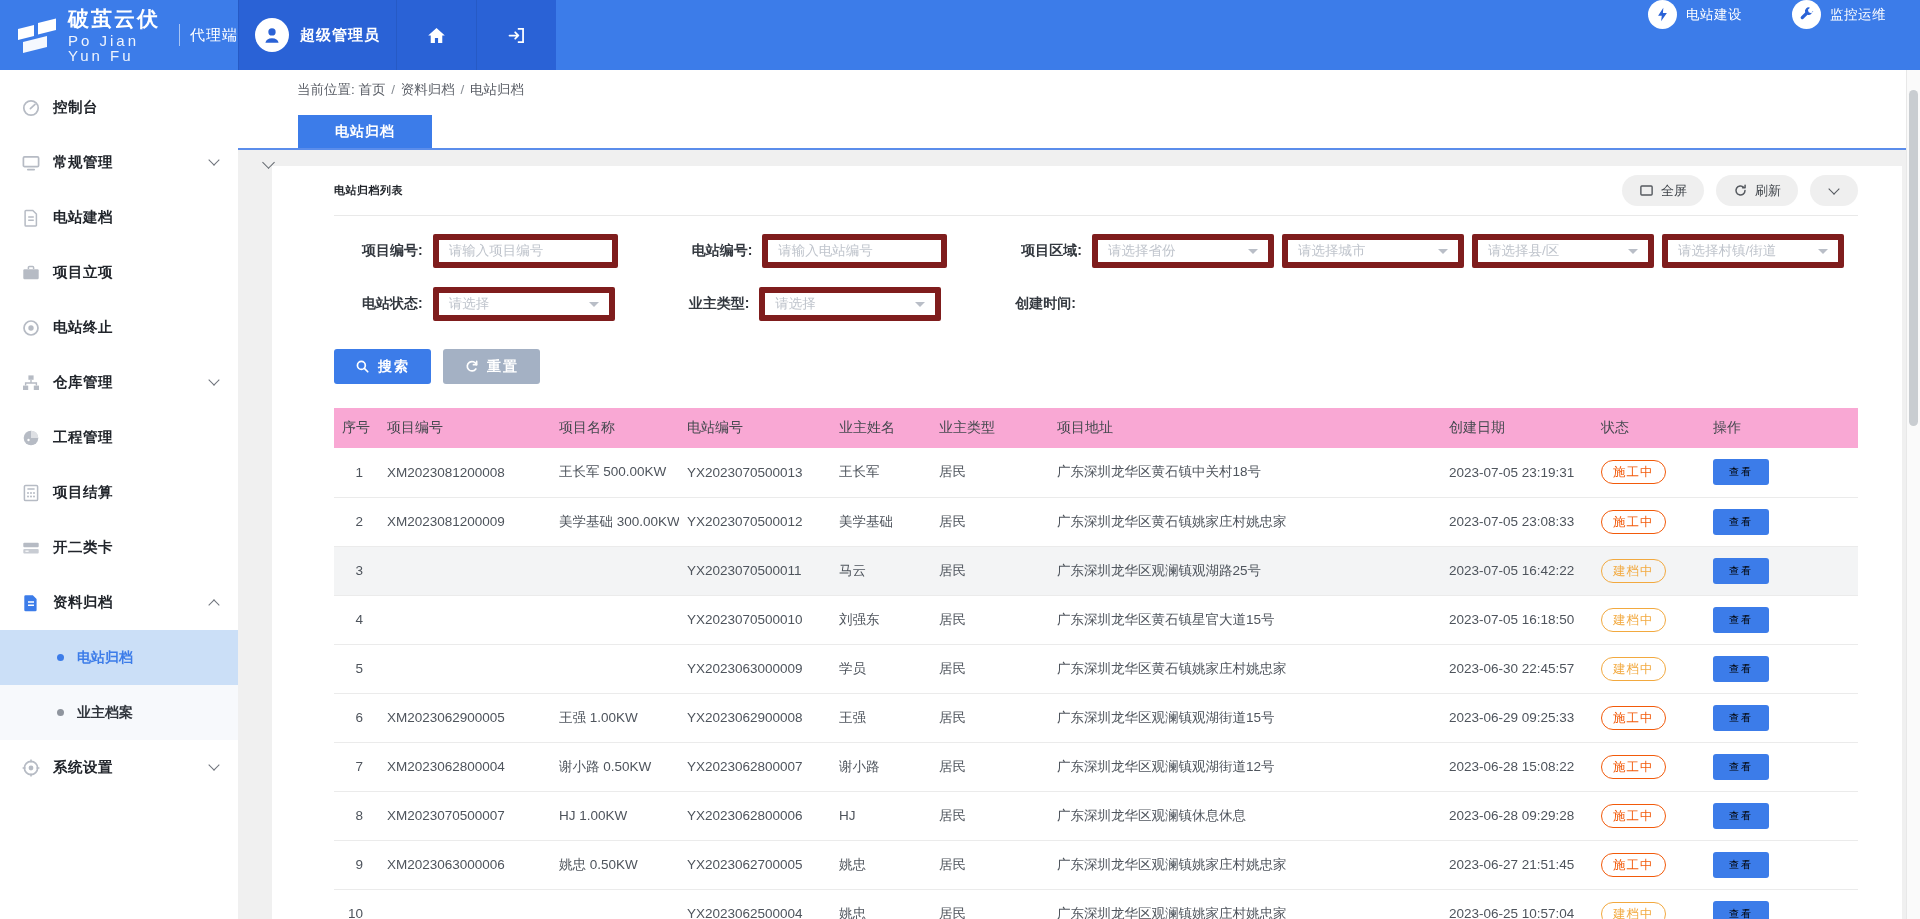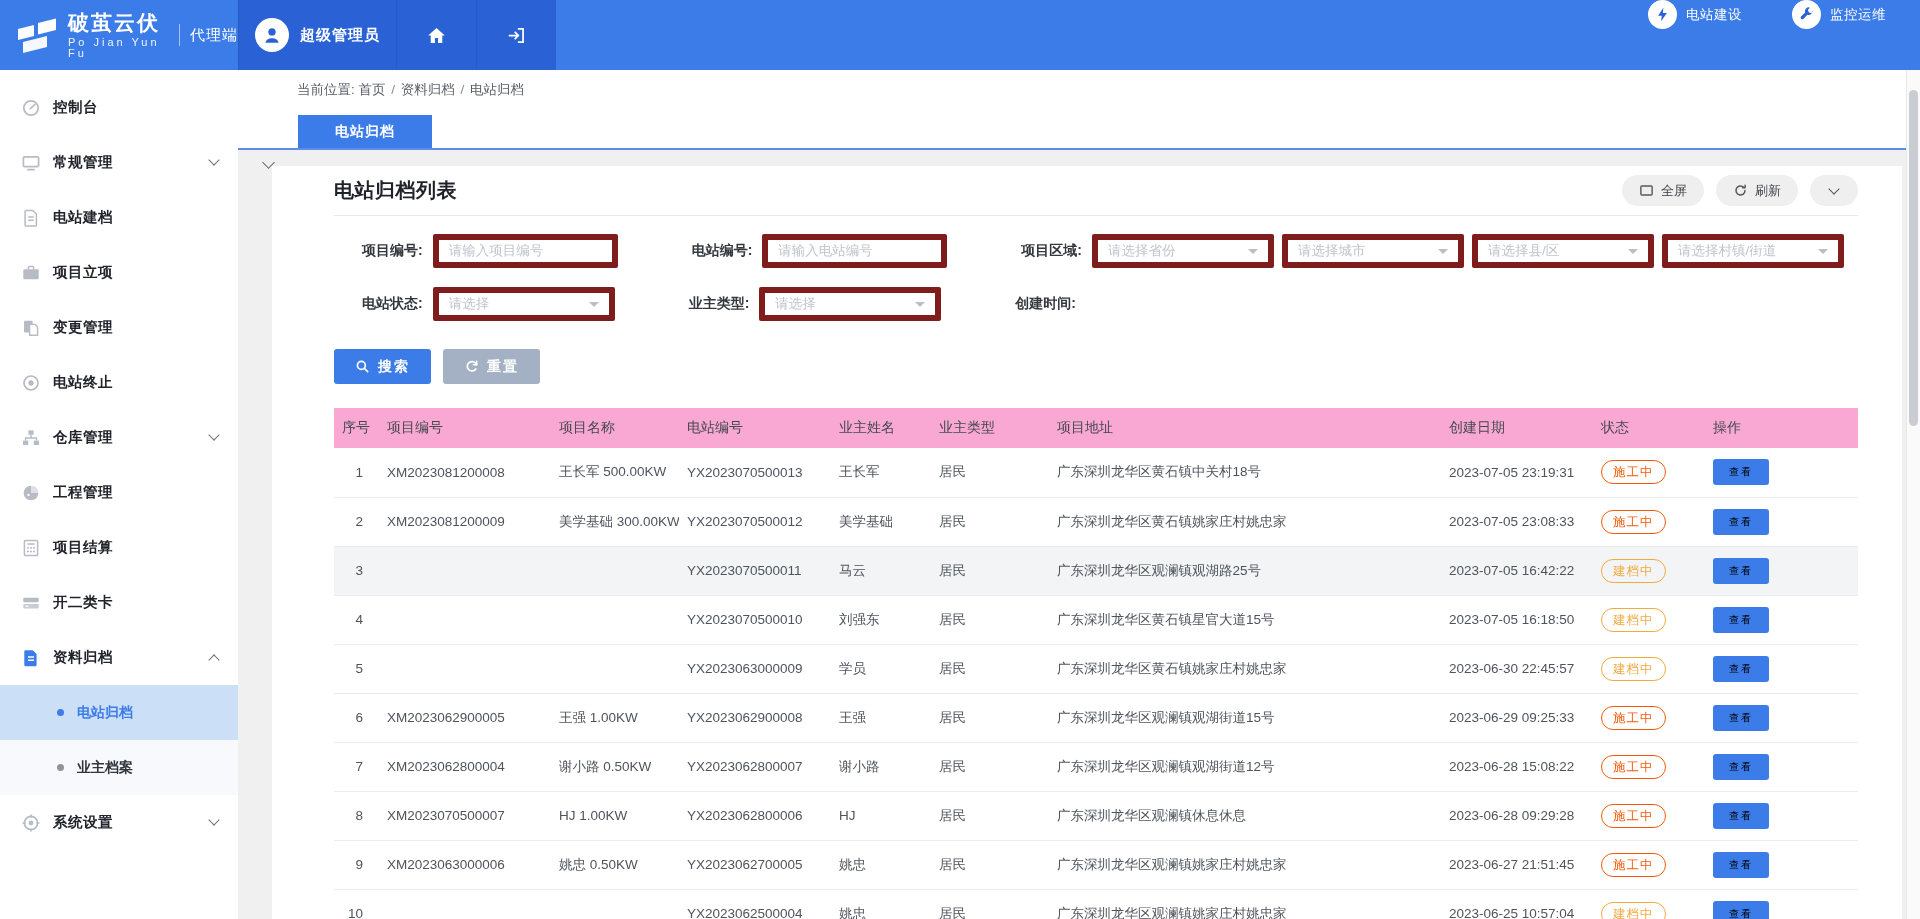--- a/index.html
+++ b/index.html
@@ -13,21 +13,21 @@
   *{margin:0;padding:0;box-sizing:border-box;}
   html,body{width:1920px;height:919px;overflow:hidden;}
   body{font-family:"Liberation Sans","DejaVu Sans",sans-serif;background:var(--page-bg);position:relative;}
 
   
   .topbar{position:absolute;top:0;left:0;width:1920px;height:70px;background:var(--primary);display:flex;align-items:stretch;z-index:10;}
   .brand{width:238px;display:flex;align-items:center;padding-left:14px;flex-shrink:0;}
   .logo-mark{width:46px;height:40px;flex-shrink:0;}
   .brand-text{margin-left:8px;color:#fff;line-height:1;}
   .brand-title{font-size:21px;font-weight:bold;letter-spacing:2px;}
-  .brand-sub{font-size:11px;letter-spacing:3px;margin-top:4px;opacity:.92;}
+  .brand-sub{font-size:15px;letter-spacing:3px;margin-top:4px;opacity:.92;}
   .brand-divider{width:1px;height:22px;background:rgba(255,255,255,.55);margin:0 10px 0 12px;}
   .agent-label{color:#fff;font-size:15px;letter-spacing:1px;white-space:nowrap;}
   .user-block{display:flex;background:var(--header-dark);align-items:stretch;}
   .user-cell{display:flex;align-items:center;padding:0 16px;border-left:1px solid rgba(0,0,0,.08);}
   .avatar{width:34px;height:34px;border-radius:50%;background:#fff;display:flex;align-items:center;justify-content:center;margin-right:11px;}
   .avatar svg{width:22px;height:22px;}
   .user-name{color:#fff;font-size:15px;font-weight:bold;letter-spacing:1px;white-space:nowrap;}
   .icon-cell{width:80px;display:flex;align-items:center;justify-content:center;border-left:1px solid rgba(0,0,0,.08);cursor:pointer;}
   .icon-cell svg{width:21px;height:21px;}
   .top-right{margin-left:auto;display:flex;align-items:flex-start;gap:50px;padding-right:34px;}
@@ -56,21 +56,21 @@
   .content{position:absolute;top:70px;left:238px;width:1668px;height:849px;}
   .breadcrumb-bar{height:40px;background:#fff;display:flex;align-items:center;padding-left:59px;font-size:13.5px;color:#5A5E66;}
   .bc-item{color:#5A5E66;cursor:pointer;}
   .bc-sep{color:#8A8F96;margin:0 2px;}
   .tabbar{height:40px;background:#fff;border-bottom:2px solid #5B8DEB;display:flex;align-items:flex-end;padding-left:60px;}
   .tab{height:33px;line-height:33px;padding:0 37px;background:var(--primary);color:#fff;font-size:14px;font-weight:bold;letter-spacing:1px;cursor:pointer;}
   .panel-collapse{position:absolute;left:26px;top:88px;width:9px;height:9px;border-right:1.6px solid #5F646B;border-bottom:1.6px solid #5F646B;transform:rotate(45deg);cursor:pointer;}
 
   .card{margin:16px 4px 0 34px;background:#fff;height:780px;padding:0 44px 0 62px;}
   .card-head{height:50px;display:flex;align-items:center;border-bottom:1px solid var(--border);}
-  .card-title{font-size:20px;font-weight:bold;color:#1F2329;letter-spacing:.5px;}
+  .card-title{font-size:11px;font-weight:bold;color:#1F2329;letter-spacing:.5px;}
   .card-tools{margin-left:auto;display:flex;align-items:center;gap:12px;}
   .pillbtn{display:flex;align-items:center;gap:7px;height:31px;padding:0 17px;background:#EFEFEF;border-radius:16px;font-size:13px;color:#3E4349;cursor:pointer;white-space:nowrap;}
   .pillbtn svg{width:15px;height:15px;}
   .pillbtn.chev-only{width:48px;justify-content:center;padding:0;}
   .pill-chev{width:8px;height:8px;border-right:1.6px solid #55595F;border-bottom:1.6px solid #55595F;transform:rotate(45deg);margin-top:-4px;}
 
   
   .filters{padding-top:18px;}
   .f-row{display:flex;align-items:center;margin-bottom:19px;}
   .f-group{display:flex;align-items:center;margin-right:46px;}
@@ -214,29 +214,20 @@
           <svg viewBox="0 0 20 20">
             <rect x="2.3" y="6.2" width="15.4" height="10" rx="1.2" fill="currentColor"></rect>
             <path d="M7.4 6 V4.4 a1 1 0 0 1 1 -1 h3.2 a1 1 0 0 1 1 1 V6" fill="none" stroke="currentColor" stroke-width="1.5"></path>
           </svg>
         </span>
         <span class="s-label">项目立项</span>
       </div>
       <div class="side-item">
         <span class="s-icon">
           <svg viewBox="0 0 20 20">
-            <rect x="3" y="2.8" width="8.6" height="11.6" rx="1" fill="currentColor"></rect>
-            <path d="M8.6 6.4 h5.6 l2.4 2.4 v8.4 H8.6 z" fill="#fff" stroke="currentColor" stroke-width="1.4"></path>
-          </svg>
-        </span>
-        <span class="s-label">变更管理</span>
-      </div>
-      <div class="side-item">
-        <span class="s-icon">
-          <svg viewBox="0 0 20 20">
             <circle cx="10" cy="10" r="7" fill="none" stroke="currentColor" stroke-width="1.7"></circle>
             <circle cx="10" cy="10" r="2.7" fill="currentColor"></circle>
           </svg>
         </span>
         <span class="s-label">电站终止</span>
       </div>
       <div class="side-item">
         <span class="s-icon">
           <svg viewBox="0 0 20 20">
             <path d="M10 7 v3 M4.6 12.6 v-2.6 h10.8 v2.6" fill="none" stroke="currentColor" stroke-width="1.4"></path>

